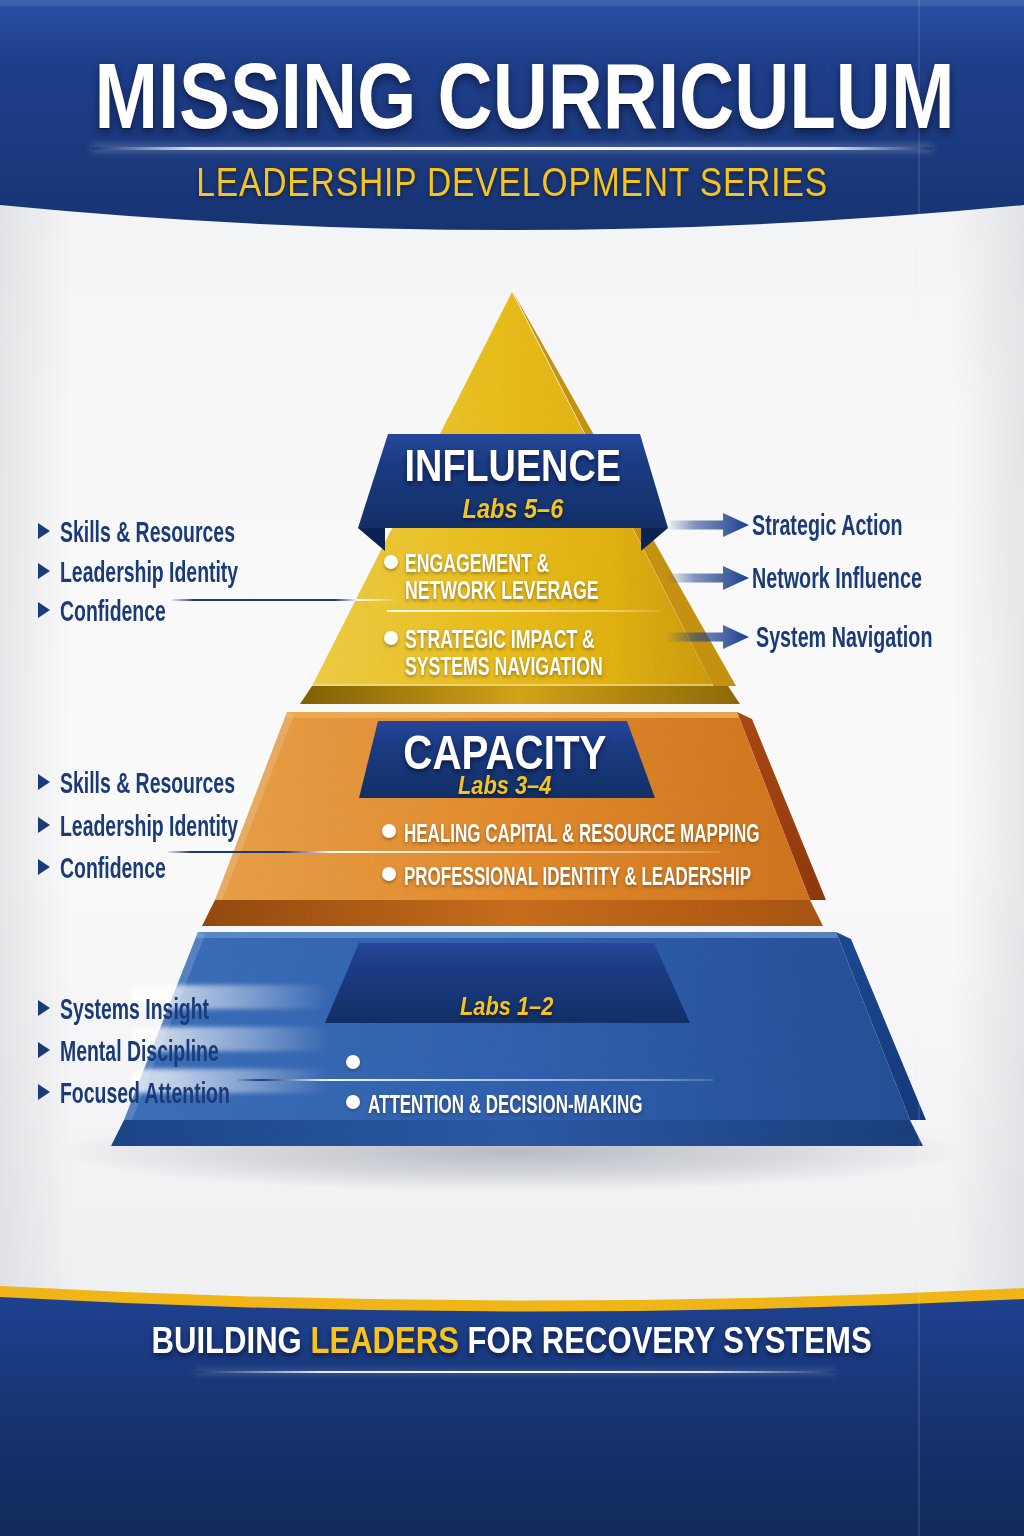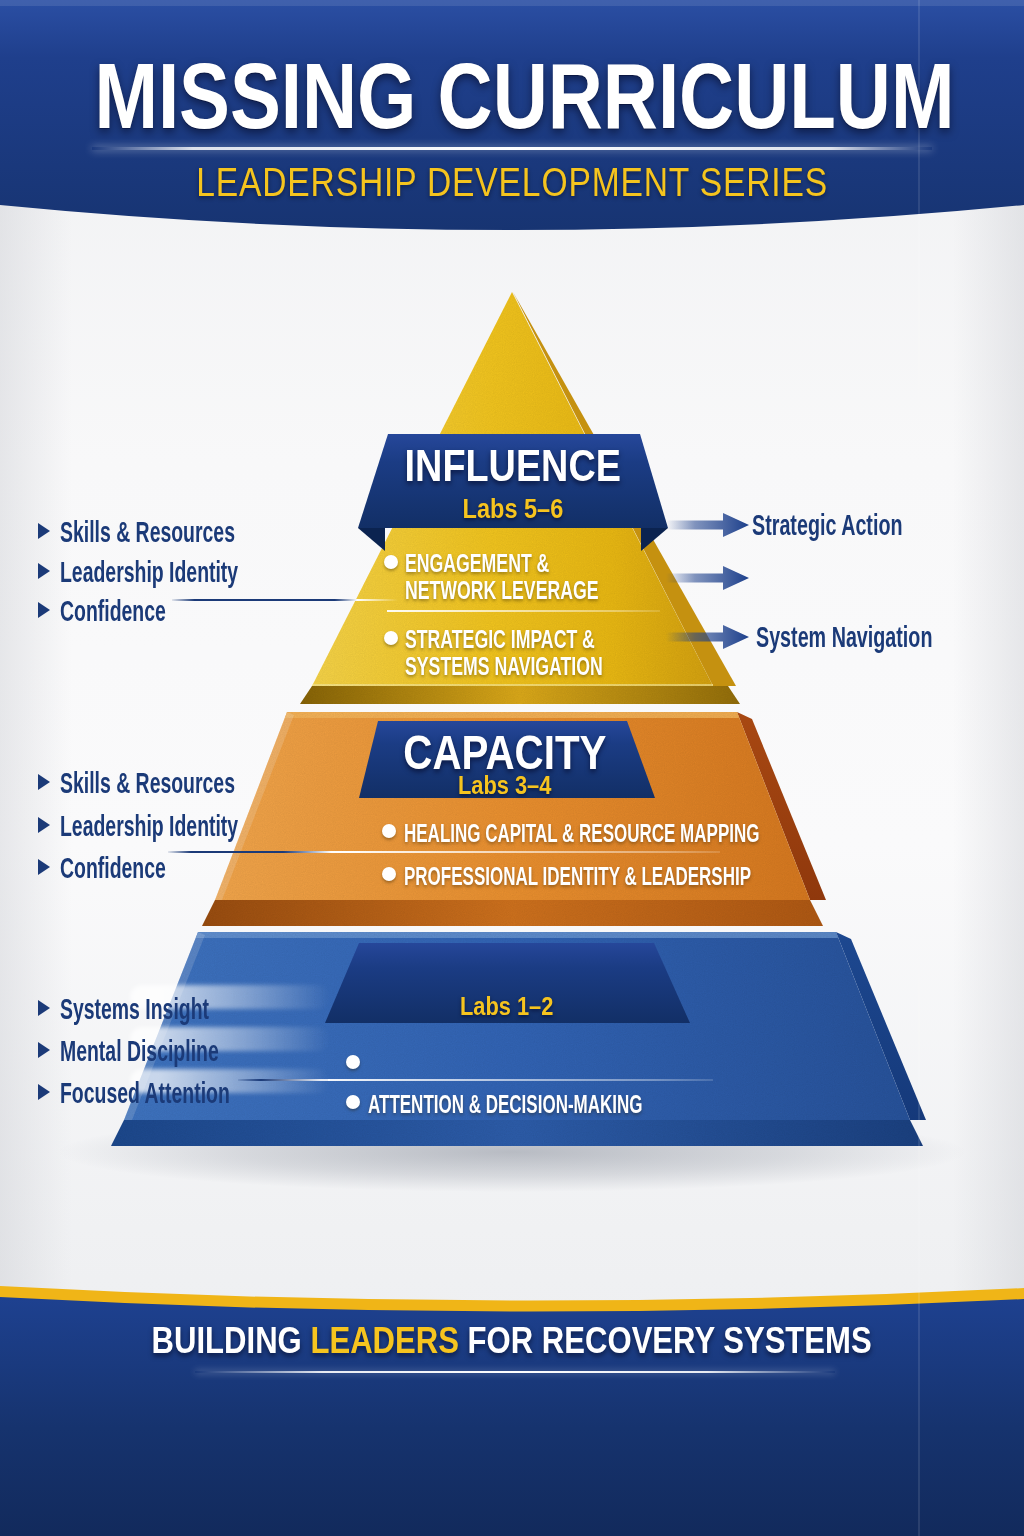--- a/index.html
+++ b/index.html
@@ -15,21 +15,21 @@
   .center{left:0;right:0;text-align:center;}
   .title{top:50px;font-size:93px;font-weight:bold;color:#fff;line-height:1;white-space:nowrap;
     text-shadow:0 4px 9px rgba(0,0,20,.5), 0 1px 0 rgba(0,0,30,.35);}
   .title .cx{transform:scaleX(.82);}
   .hdiv{position:absolute;z-index:3;top:147px;left:92px;width:840px;height:3px;
     background:linear-gradient(90deg,rgba(255,255,255,0),rgba(255,255,255,.85) 12%,#fff 50%,rgba(255,255,255,.85) 88%,rgba(255,255,255,0));
     box-shadow:0 0 9px rgba(255,255,255,.55);}
   .subtitle{top:162px;font-size:40px;font-weight:normal;color:#f5c41e;line-height:1;letter-spacing:1px;white-space:nowrap;
     text-shadow:0 2px 5px rgba(0,0,20,.45);}
   .banner-title{font-weight:bold;color:#fff;line-height:1;text-shadow:0 3px 6px rgba(0,0,25,.55);}
-  .banner-labs{font-weight:bold;color:#f6c41f;line-height:1;text-shadow:0 2px 4px rgba(0,0,25,.5);}
+  .banner-labs{font-weight:bold;color:#f6c41f;line-height:1;text-shadow:0 2px 4px rgba(0,0,25,.5);font-style:italic;}
   .bt1{top:443px;left:353px;width:320px;font-size:45px;}
   .bl1{top:495px;left:353px;width:320px;font-size:28px;}
   .bt2{top:729px;left:355px;width:300px;font-size:48px;}
   .bl2{top:772px;left:355px;width:300px;font-size:26px;}
   .bt3{top:951px;left:337px;width:340px;font-size:42px;}
   .bl3{top:993px;left:337px;width:340px;font-size:26px;}
   .bullet-text{font-weight:bold;color:#fff;line-height:27px;text-shadow:0 2px 4px rgba(40,30,0,.4);}
   .t1b{font-size:26px;}
   .t2b{font-size:25px;line-height:25px;}
   .t3b{font-size:25px;line-height:25px;}
@@ -238,18 +238,19 @@
 
 <div class="streak" style="top:985px;"></div>
 <div class="streak" style="top:1027px;"></div>
 <div class="streak" style="top:1069px;"></div>
 
 <div class="llabel" style="left:38px;top:983px;"><span class="tri"></span><span class="cxl">Systems Insight</span></div>
 <div class="llabel" style="left:38px;top:1025px;text-align:center;"><span class="tri"></span><span class="cxl">Mental Discipline</span></div>
 <div class="llabel" style="left:38px;top:1067px;"><span class="tri"></span><span class="cxl">Focused Attention</span></div>
 
 <div class="rlabel" style="left:752px;top:511px;"><span class="cxl">Strategic Action</span></div>
+<div class="rlabel" style="left:752px;top:564px;"><span class="cxl">Network Influence</span></div>
 <div class="rlabel" style="left:756px;top:623px;"><span class="cxl">System Navigation</span></div>
 
 <div class="txt footer-text center"><span class="cx"><span>BUILDING </span><span class="yellow">LEADERS</span><span> FOR RECOVERY SYSTEMS</span></span></div>
 <div class="fdiv"></div>
 
 </div>
 
 </body></html>

